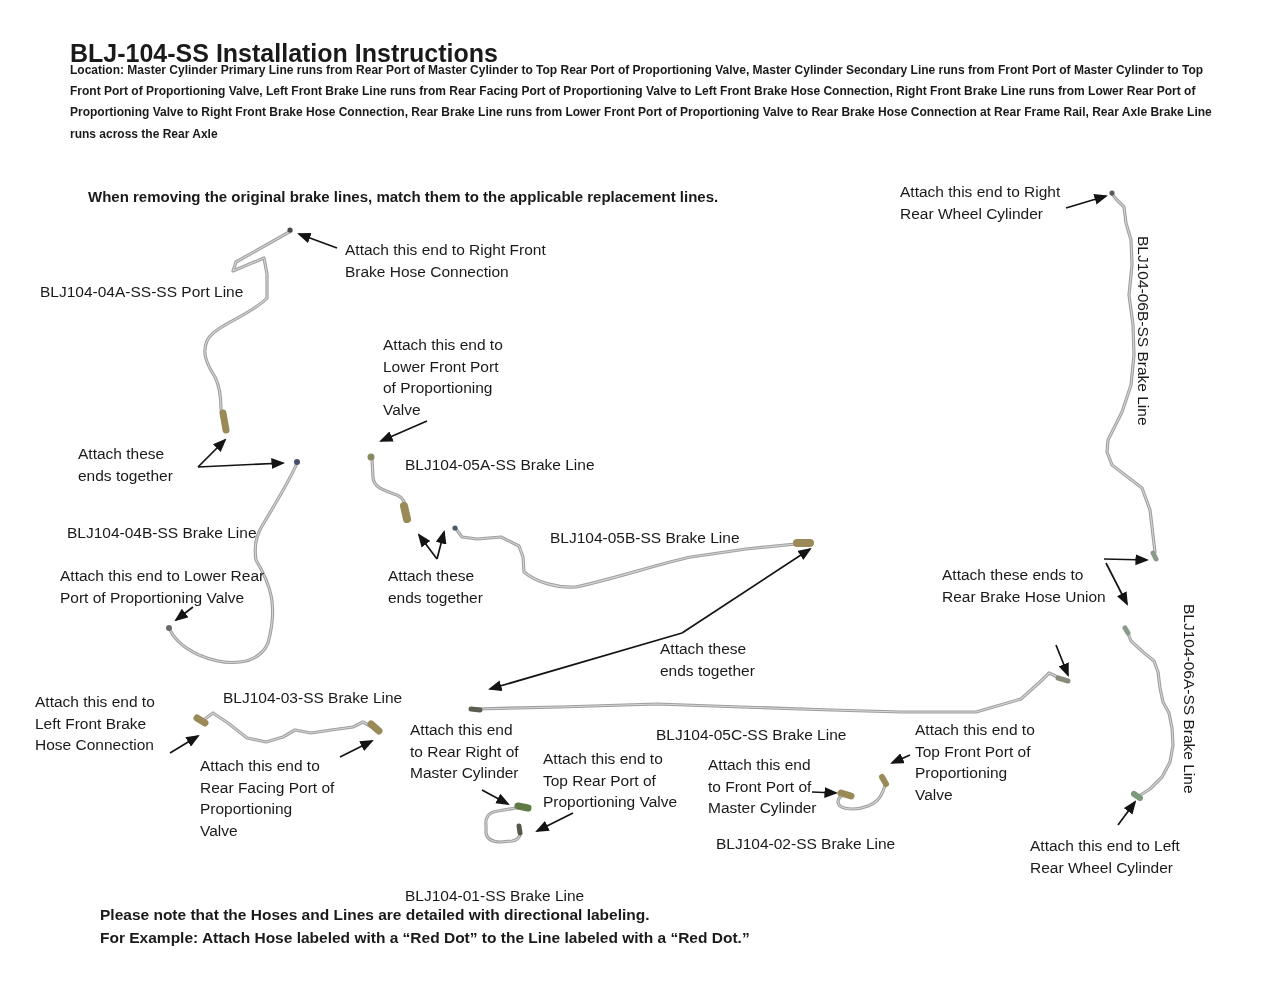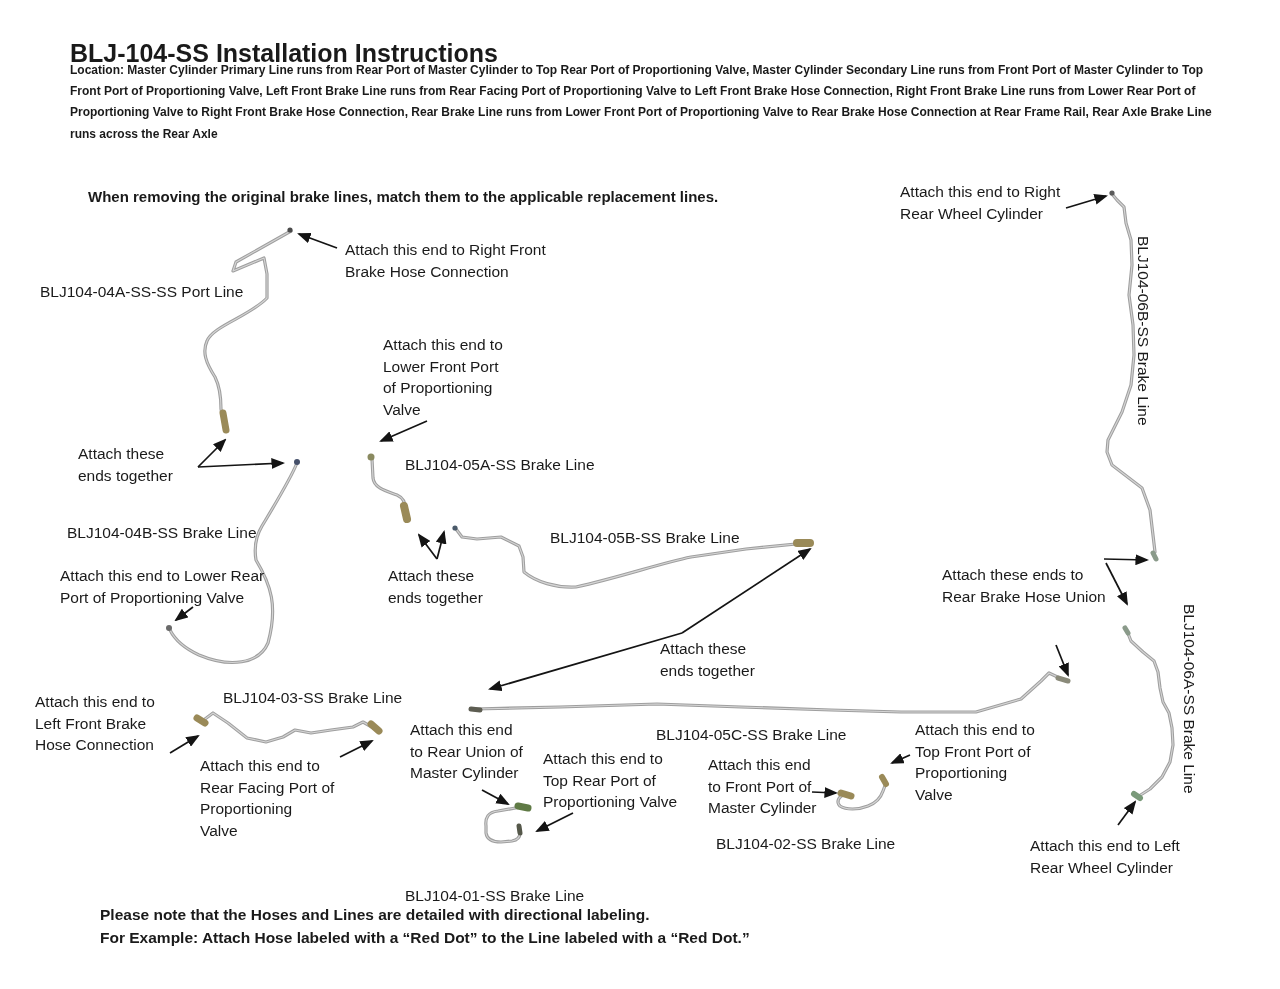--- a/index.html
+++ b/index.html
@@ -189,21 +189,21 @@
     <span>Hose Connection</span>
   </div>
   <div class="co" style="left:200px;top:755px;">
     <span>Attach this end to</span>
     <span>Rear Facing Port of</span>
     <span>Proportioning</span>
     <span>Valve</span>
   </div>
   <div class="co" style="left:410px;top:719px;">
     <span>Attach this end</span>
-    <span>to Rear Union of</span>
+    <span>to Rear Right of</span>
     <span>Master Cylinder</span>
   </div>
   <div class="co" style="left:543px;top:748px;">
     <span>Attach this end to</span>
     <span>Top Rear Port of</span>
     <span>Proportioning Valve</span>
   </div>
   <div class="co" style="left:708px;top:754px;">
     <span>Attach this end</span>
     <span>to Front Port of</span>

